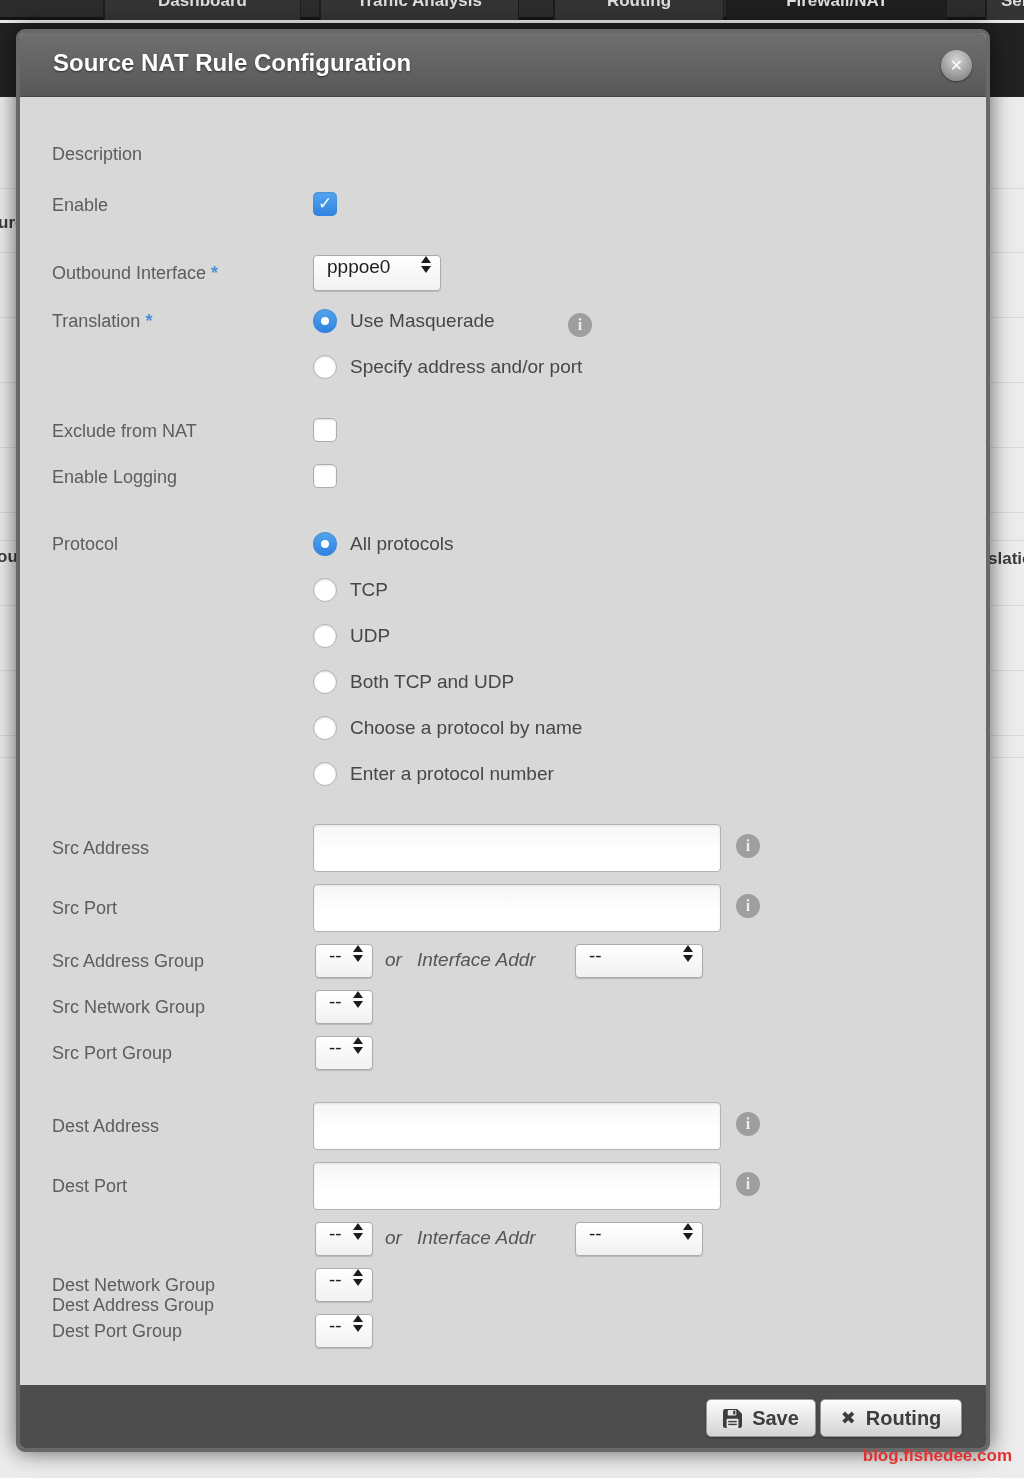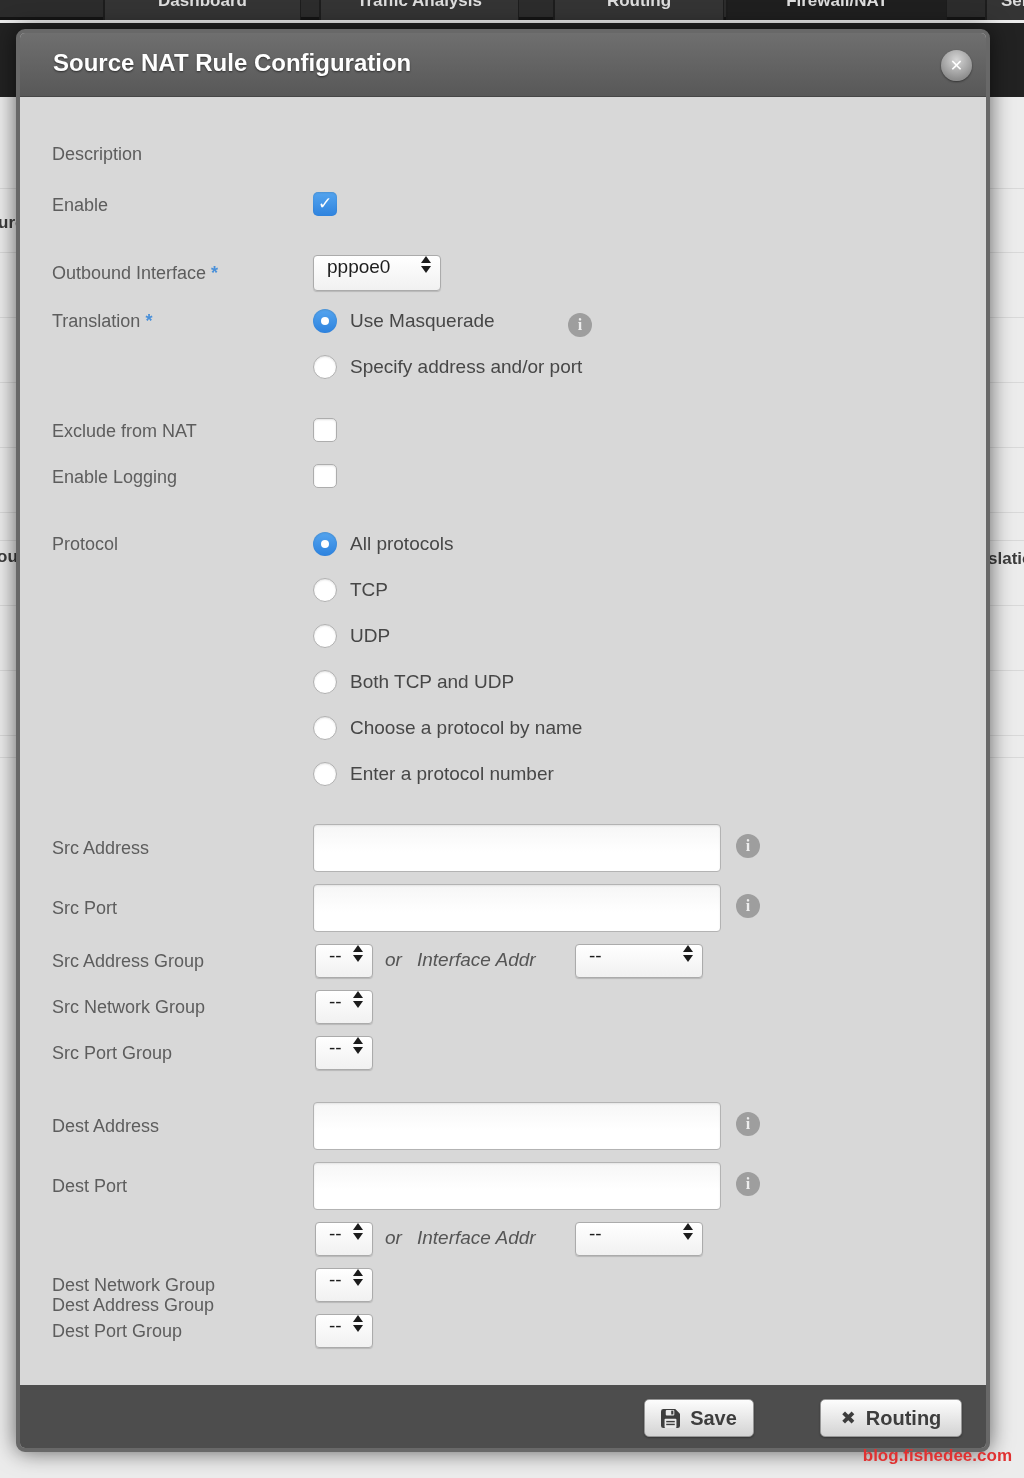--- a/index.html
+++ b/index.html
@@ -267,21 +267,21 @@
     <div class="lbl" style="top:1286px">Dest Port Group</div>
     <div class="sel" style="left:295px; top:1281px; width:58px; height:34px">
       <span class="v">--</span>
       <span class="arrows">
           <i class="up"></i>
           <i class="dn"></i>
         </span>
     </div>
 
     <div class="mfoot">
-      <div class="fbtn" style="left:624px; width:110px">
+      <div class="fbtn" style="left:686px; width:110px">
         <svg width="19" height="19" viewBox="0 0 16 16">
           <path d="M0 2 A2 2 0 0 1 2 0 H12 L16 4 V14 A2 2 0 0 1 14 16 H2 A2 2 0 0 1 0 14 Z" fill="#3d3d3d"></path>
           <rect x="4" y="0.8" width="7.2" height="4.6" rx="0.8" fill="#e9e9e9"></rect>
           <rect x="8.6" y="1.4" width="1.8" height="3.2" fill="#3d3d3d"></rect>
           <rect x="3" y="8.2" width="10" height="7.8" rx="0.8" fill="#e9e9e9"></rect>
           <rect x="4.4" y="10" width="7.2" height="1.2" fill="#3d3d3d"></rect>
           <rect x="4.4" y="12.4" width="7.2" height="1.2" fill="#3d3d3d"></rect>
         </svg>
         <span>Save</span>
       </div>

